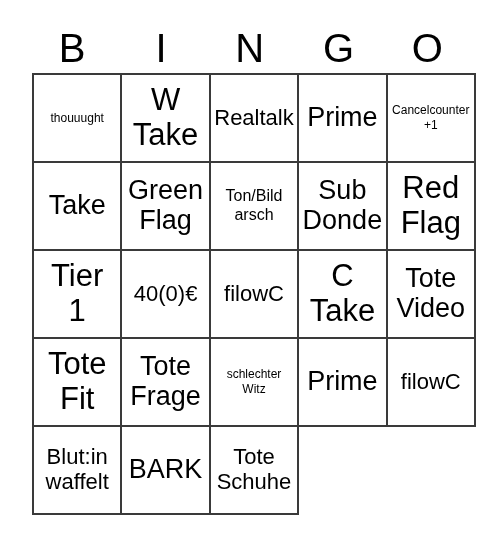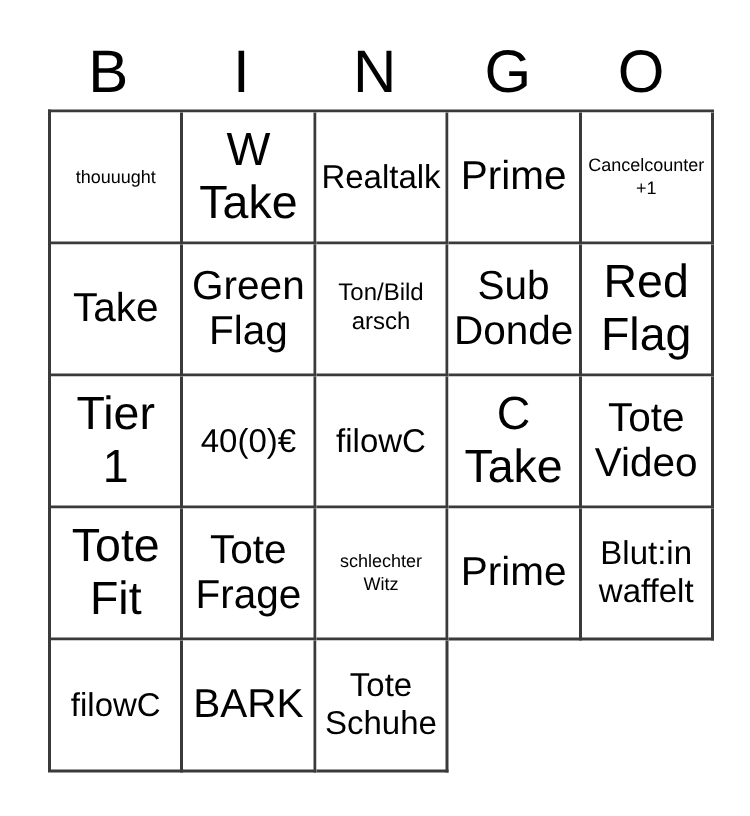--- a/index.html
+++ b/index.html
@@ -142,24 +142,24 @@
       <div class="cell sz-lg">
         <span class="cell-text">Tote<br>Frage</span>
       </div>
       <div class="cell sz-xs">
         <span class="cell-text">schlechter<br>Witz</span>
       </div>
       <div class="cell sz-lg">
         <span class="cell-text">Prime</span>
       </div>
       <div class="cell sz-md">
-        <span class="cell-text">Blut:in<br>waffelt</span>
+        <span class="cell-text">filowC</span>
       </div>
       <div class="cell sz-md">
-        <span class="cell-text">filowC</span>
+        <span class="cell-text">Blut:in<br>waffelt</span>
       </div>
       <div class="cell sz-lg">
         <span class="cell-text">BARK</span>
       </div>
       <div class="cell sz-md">
         <span class="cell-text">Tote<br>Schuhe</span>
       </div>
     </div>
 
 </div>

